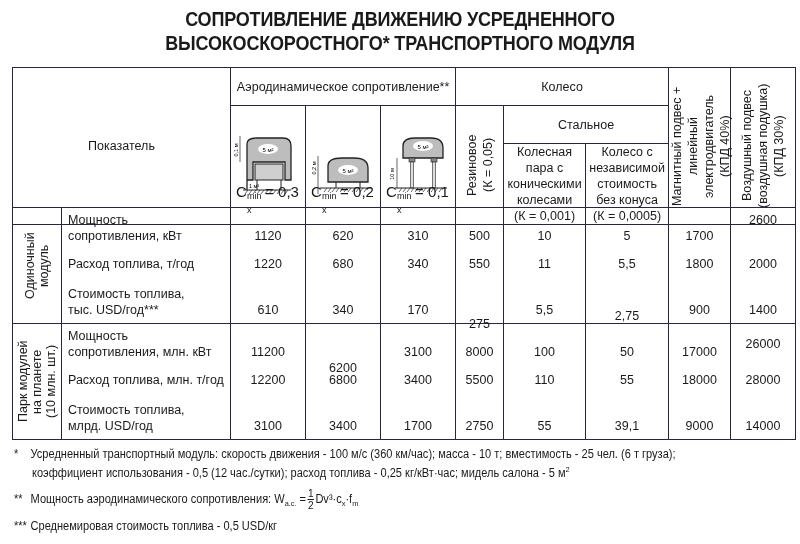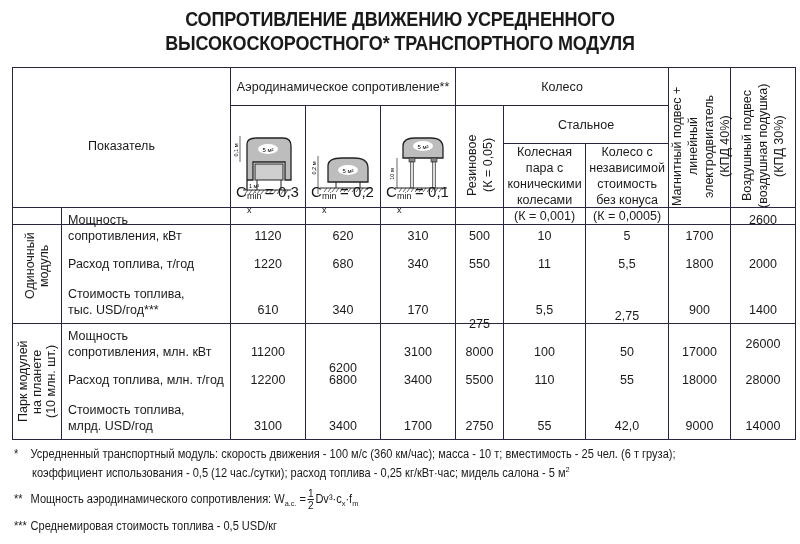--- a/index.html
+++ b/index.html
@@ -301,21 +301,21 @@
           <div class="inner">
             <div class="ln" style="top:20px">100</div>
             <div class="ln" style="top:48px">110</div>
             <div class="ln" style="top:94px">55</div>
           </div>
         </td>
     <td>
           <div class="inner">
             <div class="ln" style="top:20px">50</div>
             <div class="ln" style="top:48px">55</div>
-            <div class="ln" style="top:94px">42,0</div>
+            <div class="ln" style="top:94px">39,1</div>
           </div>
         </td>
     <td>
           <div class="inner">
             <div class="ln" style="top:20px">17000</div>
             <div class="ln" style="top:48px">18000</div>
             <div class="ln" style="top:94px">9000</div>
           </div>
         </td>
     <td>

